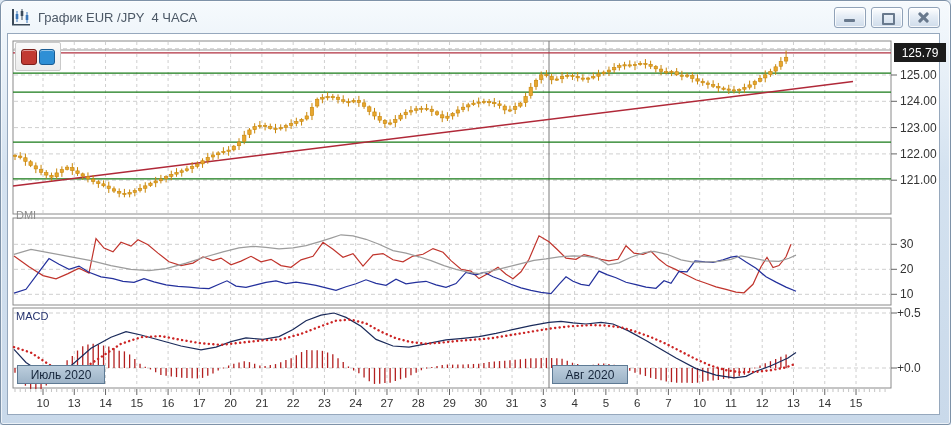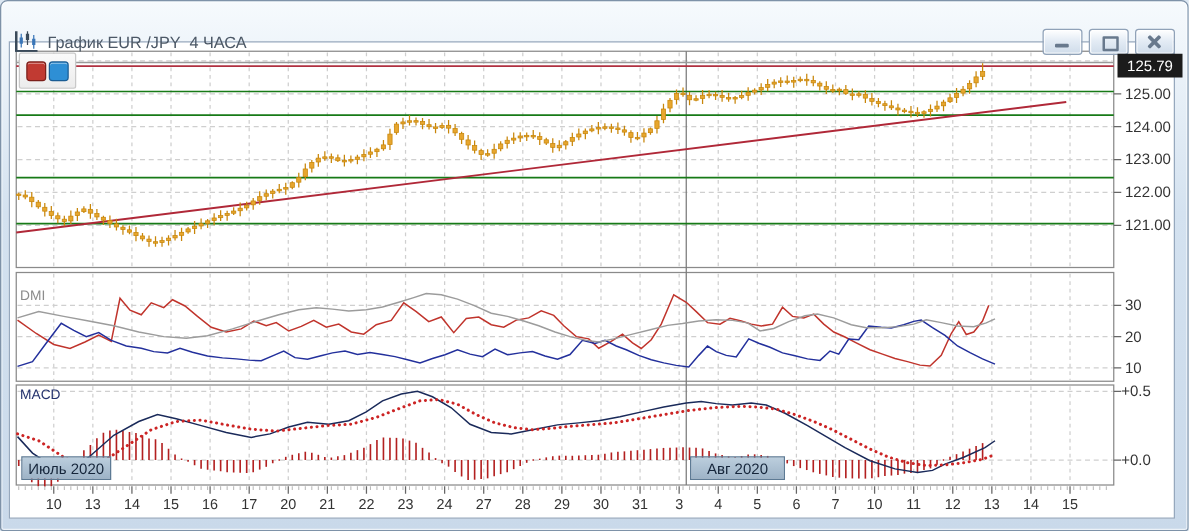--- a/index.html
+++ b/index.html
@@ -1,32 +1,32 @@
 <!DOCTYPE html>
 <html><head>
 <meta charset="utf-8">
 <style>
   html,body{margin:0;padding:0;}
   body{width:951px;height:425px;position:relative;font-family:"Liberation Sans",sans-serif;background:#dce7f2;overflow:hidden;}
   .window{position:absolute;inset:0;background:linear-gradient(#f6fafd,#d4e2f0 40%,#c9d9ea);border:1px solid #7e92a8;border-radius:6px 6px 3px 3px;box-shadow:inset 0 0 0 1px rgba(255,255,255,.65);}
-  .titlebar{position:absolute;left:0;top:0;right:0;height:32px;display:flex;align-items:center;padding:0 10px;box-sizing:border-box;margin-top:16px;}
+  .titlebar{position:absolute;left:0;top:0;right:0;height:32px;display:flex;align-items:center;padding:0 10px;box-sizing:border-box;}
   .win-icon{width:20px;height:20px;flex:0 0 auto;}
   .title{color:#4c5866;font-size:13px;margin-left:7px;white-space:pre;}
   .controls{margin-left:auto;display:flex;gap:5px;}
   .ctl{width:30px;height:19px;border:1px solid #90a2b8;border-radius:3px;background:linear-gradient(#ffffff,#e4ecf5 45%,#cfdcea);position:relative;box-shadow:inset 0 0 0 1px rgba(255,255,255,.8);}
   .ctl .bar{position:absolute;left:9px;bottom:5px;width:11px;height:3px;background:#68798d;border-radius:1px;}
   .ctl .box{position:absolute;left:10px;top:5px;width:9px;height:8px;border:2px solid #68798d;border-radius:1px;}
   .ctl .x1,.ctl .x2{position:absolute;left:8px;top:8px;width:13px;height:3px;background:#68798d;border-radius:1px;}
   .ctl .x1{transform:rotate(45deg);}  .ctl .x2{transform:rotate(-45deg);}
   .content{position:absolute;left:6px;top:32px;width:933px;height:382px;background:#ffffff;border:1px solid #96a8bd;box-sizing:border-box;}
   #chart-svg{position:absolute;left:0;top:0;width:951px;height:425px;}
   .toolbox{position:absolute;left:14px;top:41px;width:44px;height:27px;background:linear-gradient(#fafafa,#ececec);border:1px solid #c9c9c9;border-radius:2px;}
   .sqbtn{position:absolute;top:6px;width:14px;height:14px;border-radius:3px;border:1px solid #555;box-shadow:inset 0 1px 0 rgba(255,255,255,.5);}
   .panel-label{position:absolute;font-size:11px;}
-  .lbl-dmi{left:15px;top:230px;color:#8c8c8c;}
+  .lbl-dmi{left:15px;top:208px;color:#8c8c8c;}
   .lbl-macd{left:15px;top:309px;color:#25336e;text-align:right;}
   .month-badge{position:absolute;top:364px;height:19px;display:flex;align-items:center;justify-content:center;padding:0 8px;font-size:12px;color:#15253a;background:linear-gradient(#bccedd,#9db3c7);border:1px solid #5d7a94;box-sizing:border-box;white-space:pre;}
   .price-badge{position:absolute;left:893px;top:42px;width:52px;height:19px;background:#1b1b1b;color:#ffffff;font-size:12px;display:flex;align-items:center;justify-content:center;text-align:center;}
 </style>
 </head>
 <body>
 
 <div class="window">
   <div class="content"></div>
 
@@ -875,17 +875,17 @@
   </div>
 
   <div class="toolbox">
     <span class="sqbtn" style="left: 5px; background: rgb(193, 58, 50); border-color: rgb(124, 31, 26);"></span>
     <span class="sqbtn" style="left: 23px; background: rgb(46, 143, 213); border-color: rgb(26, 93, 148);"></span>
   </div>
 
   <span class="panel-label lbl-dmi">DMI</span>
   <span class="panel-label lbl-macd">MACD</span>
 
-  <div class="month-badge" id="badge-jul" style="left: 16px; width: 72px;">Июль 2020</div>
+  <div class="month-badge" id="badge-jul" style="left: 16px; width: 88px;">Июль 2020</div>
   <div class="month-badge" id="badge-aug" style="left: 551px; width: 76px;">Авг 2020</div>
 
   <div class="price-badge">125.79</div>
 </div>
 
 </body></html>

